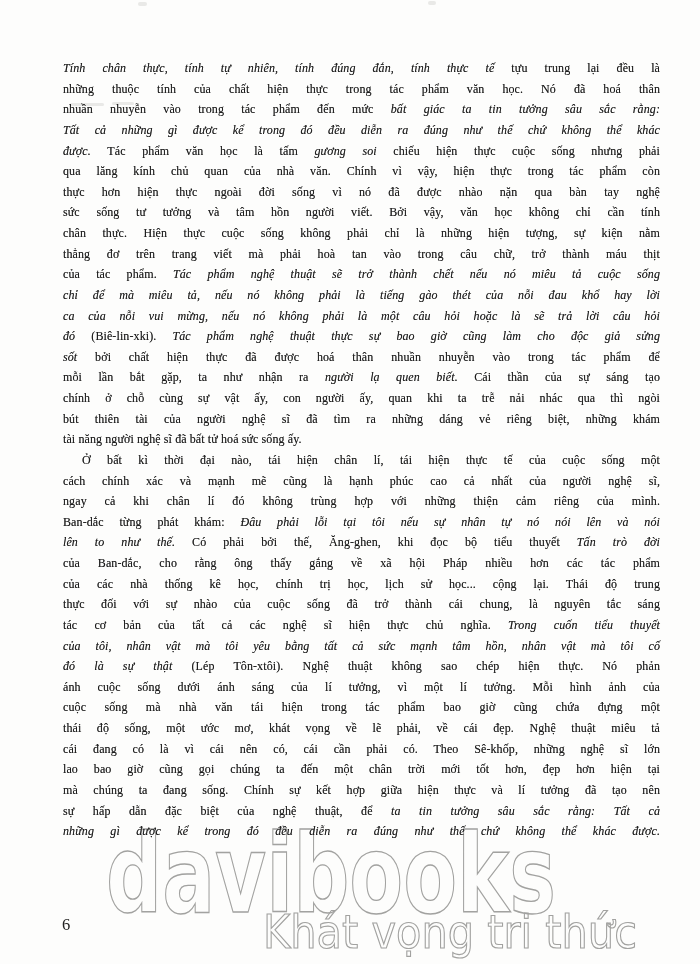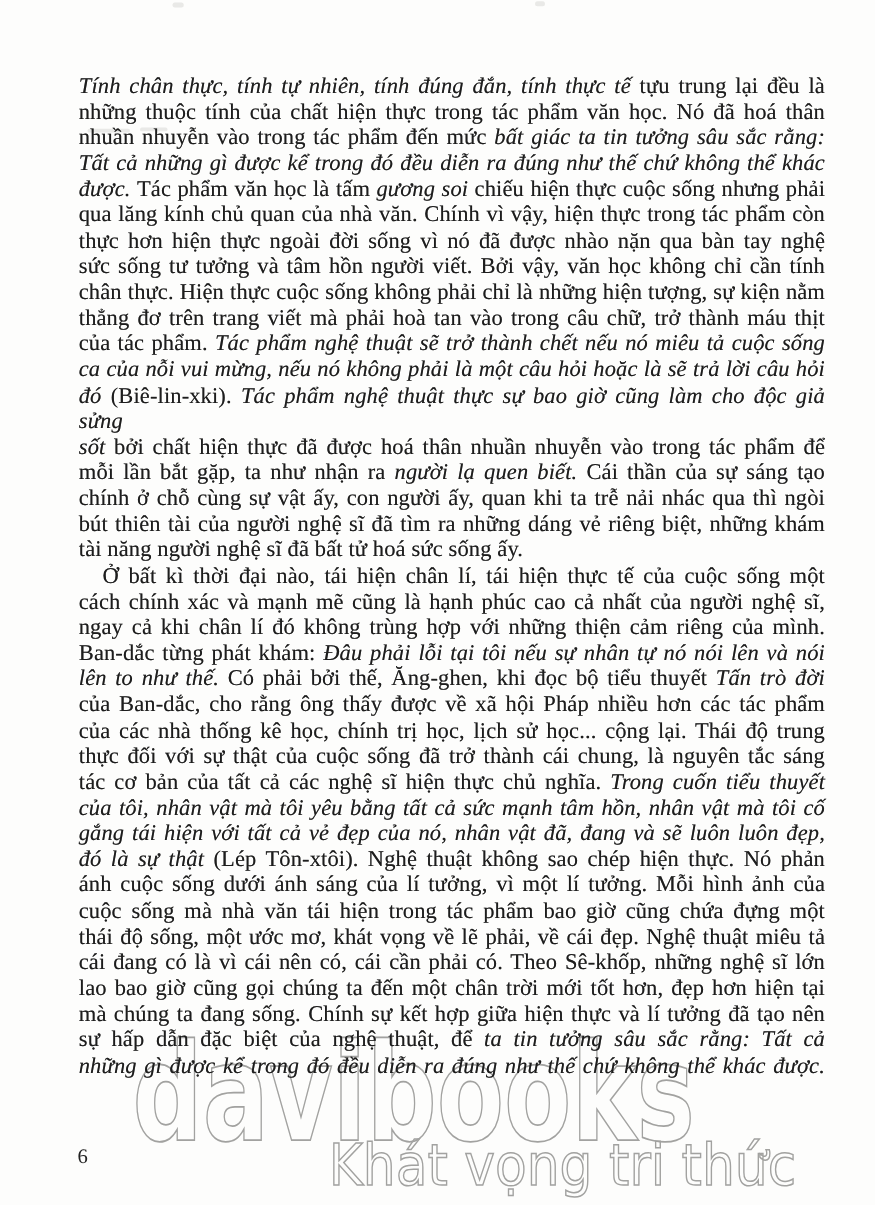--- a/index.html
+++ b/index.html
@@ -16,21 +16,21 @@
     font-family: "Liberation Serif", "DejaVu Serif", serif;
   }
   
   .text-block {
     position: absolute;
     left: 63px;
     top: 58px;
     width: 597px;
     z-index: 2;
     color: #1d1d1d;
-    font-size: 18px;
+    font-size: 12px;
     line-height: 20.63px;
     letter-spacing: 0.1px;
     text-shadow: 0 0 0.4px rgba(20,20,20,0.55);
   }
   .line {
     text-align: justify;
     text-align-last: justify;
     white-space: normal;
   }
   .line.end { text-align-last: left; }
@@ -87,38 +87,38 @@
       <div class="line"><span class="rm">những thuộc tính của chất hiện thực trong tác phẩm văn học. Nó đã hoá thân</span></div>
       <div class="line"><span class="rm">nhuần nhuyễn vào trong tác phẩm đến mức </span><span class="it">bất giác ta tin tưởng sâu sắc rằng:</span></div>
       <div class="line"><span class="it">Tất cả những gì được kể trong đó đều diễn ra đúng như thế chứ không thể khác</span></div>
       <div class="line"><span class="it">được. </span><span class="rm">Tác phẩm văn học là tấm </span><span class="it">gương soi </span><span class="rm">chiếu hiện thực cuộc sống nhưng phải</span></div>
       <div class="line"><span class="rm">qua lăng kính chủ quan của nhà văn. Chính vì vậy, hiện thực trong tác phẩm còn</span></div>
       <div class="line"><span class="rm">thực hơn hiện thực ngoài đời sống vì nó đã được nhào nặn qua bàn tay nghệ</span></div>
       <div class="line"><span class="rm">sức sống tư tưởng và tâm hồn người viết. Bởi vậy, văn học không chỉ cần tính</span></div>
       <div class="line"><span class="rm">chân thực. Hiện thực cuộc sống không phải chỉ là những hiện tượng, sự kiện nằm</span></div>
       <div class="line"><span class="rm">thẳng đơ trên trang viết mà phải hoà tan vào trong câu chữ, trở thành máu thịt</span></div>
       <div class="line"><span class="rm">của tác phẩm. </span><span class="it">Tác phẩm nghệ thuật sẽ trở thành chết nếu nó miêu tả cuộc sống</span></div>
+      <div class="line"><span class="it">chỉ để mà miêu tả, nếu nó không phải là tiếng gào thét của nỗi đau khổ hay lời</span></div>
       <div class="line"><span class="it">ca của nỗi vui mừng, nếu nó không phải là một câu hỏi hoặc là sẽ trả lời câu hỏi</span></div>
       <div class="line"><span class="it">đó </span><span class="rm">(Biê-lin-xki). </span><span class="it">Tác phẩm nghệ thuật thực sự bao giờ cũng làm cho độc giả sửng</span></div>
       <div class="line"><span class="it">sốt </span><span class="rm">bởi chất hiện thực đã được hoá thân nhuần nhuyễn vào trong tác phẩm để</span></div>
       <div class="line"><span class="rm">mỗi lần bắt gặp, ta như nhận ra </span><span class="it">người lạ quen biết. </span><span class="rm">Cái thần của sự sáng tạo</span></div>
       <div class="line"><span class="rm">chính ở chỗ cùng sự vật ấy, con người ấy, quan khi ta trễ nải nhác qua thì ngòi</span></div>
       <div class="line"><span class="rm">bút thiên tài của người nghệ sĩ đã tìm ra những dáng vẻ riêng biệt, những khám</span></div>
       <div class="line end"><span class="rm">tài năng người nghệ sĩ đã bất tử hoá sức sống ấy.</span></div>
       <div class="line indent"><span class="rm">Ở bất kì thời đại nào, tái hiện chân lí, tái hiện thực tế của cuộc sống một</span></div>
       <div class="line"><span class="rm">cách chính xác và mạnh mẽ cũng là hạnh phúc cao cả nhất của người nghệ sĩ,</span></div>
       <div class="line"><span class="rm">ngay cả khi chân lí đó không trùng hợp với những thiện cảm riêng của mình.</span></div>
       <div class="line"><span class="rm">Ban-dắc từng phát khám: </span><span class="it">Đâu phải lỗi tại tôi nếu sự nhân tự nó nói lên và nói</span></div>
       <div class="line"><span class="it">lên to như thế. </span><span class="rm">Có phải bởi thế, Ăng-ghen, khi đọc bộ tiểu thuyết </span><span class="it">Tấn trò đời</span></div>
-      <div class="line"><span class="rm">của Ban-dắc, cho rằng ông thấy được về xã hội Pháp nhiều hơn các tác phẩm</span></div>
+      <div class="line"><span class="rm">của Ban-dắc, cho rằng ông thấy gắng về xã hội Pháp nhiều hơn các tác phẩm</span></div>
       <div class="line"><span class="rm">của các nhà thống kê học, chính trị học, lịch sử học... cộng lại. Thái độ trung</span></div>
-      <div class="line"><span class="rm">thực đối với sự thật của cuộc sống đã trở thành cái chung, là nguyên tắc sáng</span></div>
+      <div class="line"><span class="rm">thực đối với sự nhào của cuộc sống đã trở thành cái chung, là nguyên tắc sáng</span></div>
       <div class="line"><span class="rm">tác cơ bản của tất cả các nghệ sĩ hiện thực chủ nghĩa. </span><span class="it">Trong cuốn tiểu thuyết</span></div>
       <div class="line"><span class="it">của tôi, nhân vật mà tôi yêu bằng tất cả sức mạnh tâm hồn, nhân vật mà tôi cố</span></div>
-      <div class="line"><span class="it">gắng tái hiện với tất cả vẻ đẹp của nó, nhân vật đã, đang và sẽ luôn luôn đẹp,</span></div>
       <div class="line"><span class="it">đó là sự thật </span><span class="rm">(Lép Tôn-xtôi). Nghệ thuật không sao chép hiện thực. Nó phản</span></div>
       <div class="line"><span class="rm">ánh cuộc sống dưới ánh sáng của lí tưởng, vì một lí tưởng. Mỗi hình ảnh của</span></div>
       <div class="line"><span class="rm">cuộc sống mà nhà văn tái hiện trong tác phẩm bao giờ cũng chứa đựng một</span></div>
       <div class="line"><span class="rm">thái độ sống, một ước mơ, khát vọng về lẽ phải, về cái đẹp. Nghệ thuật miêu tả</span></div>
       <div class="line"><span class="rm">cái đang có là vì cái nên có, cái cần phải có. Theo Sê-khốp, những nghệ sĩ lớn</span></div>
       <div class="line"><span class="rm">lao bao giờ cũng gọi chúng ta đến một chân trời mới tốt hơn, đẹp hơn hiện tại</span></div>
       <div class="line"><span class="rm">mà chúng ta đang sống. Chính sự kết hợp giữa hiện thực và lí tưởng đã tạo nên</span></div>
       <div class="line"><span class="rm">sự hấp dẫn đặc biệt của nghệ thuật, để </span><span class="it">ta tin tưởng sâu sắc rằng: Tất cả</span></div>
       <div class="line"><span class="it">những gì được kể trong đó đều diễn ra đúng như thế chứ không thể khác được.</span></div>
     </div>

